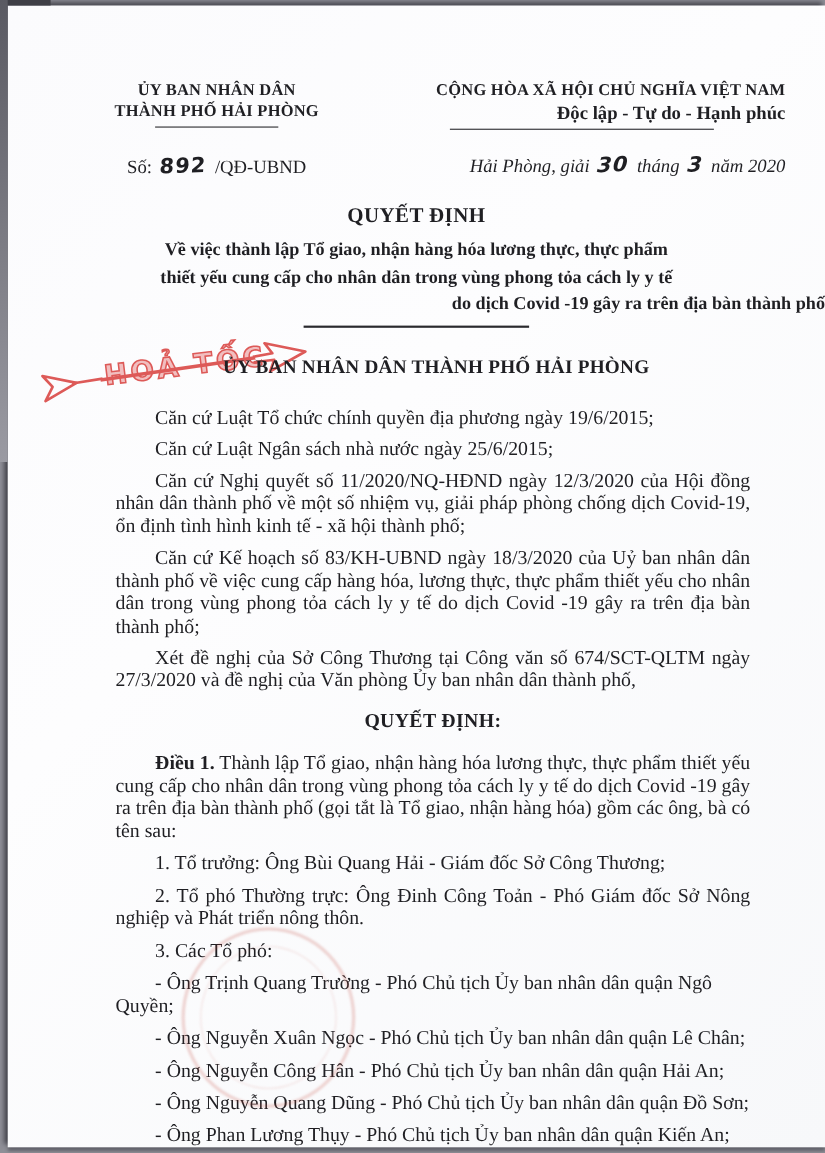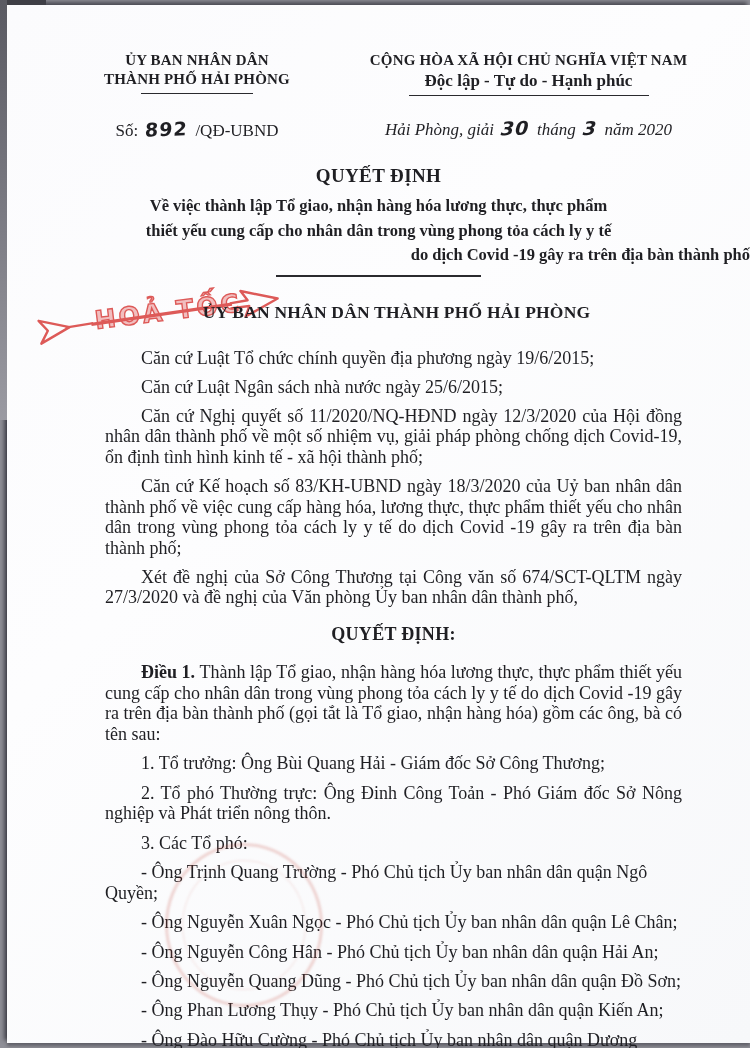--- a/index.html
+++ b/index.html
@@ -8,23 +8,23 @@
     background:#8f8f97;
     font-family:"Liberation Serif","DejaVu Serif",serif;
   }
   .paper{
     position:absolute;left:7px;top:5px;right:0px;bottom:5px;
     background:linear-gradient(135deg,#fbfbfd 0%,#fdfdfe 40%,#f7f8fa 100%);
     color:#1f1f23;
     box-shadow:-3px -3px 4px rgba(20,20,30,.55), 0 3px 3px rgba(20,20,30,.35);
   }
   
-  .header{display:flex;padding:46px 36px 0 62px;}
+  .header{display:flex;padding:68px 36px 0 62px;}
   .hdr-left{width:256px;text-align:center;}
-  .hdr-right{flex:1;text-align:center;padding-left:18px;}
+  .hdr-right{flex:1;text-align:right;padding-left:18px;}
   .hdr-bold{font-weight:bold;font-size:15px;line-height:19px;letter-spacing:.2px;}
   .hdr-bold2{font-weight:bold;font-size:17px;line-height:21px;}
   .rule{border-bottom:1.6px solid #2a2a2e;margin:4px auto 0;}
   .rule-left{width:112px;}
   .rule-right{width:240px;}
   .so-line{margin-top:24px;font-size:17px;text-align:center;}
   .date-line{margin-top:21px;font-size:17px;font-style:italic;}
   .hand{
     font-family:"DejaVu Sans",sans-serif;font-weight:700;font-size:19px;
     display:inline-block;transform:skewX(-6deg) rotate(-2deg);

